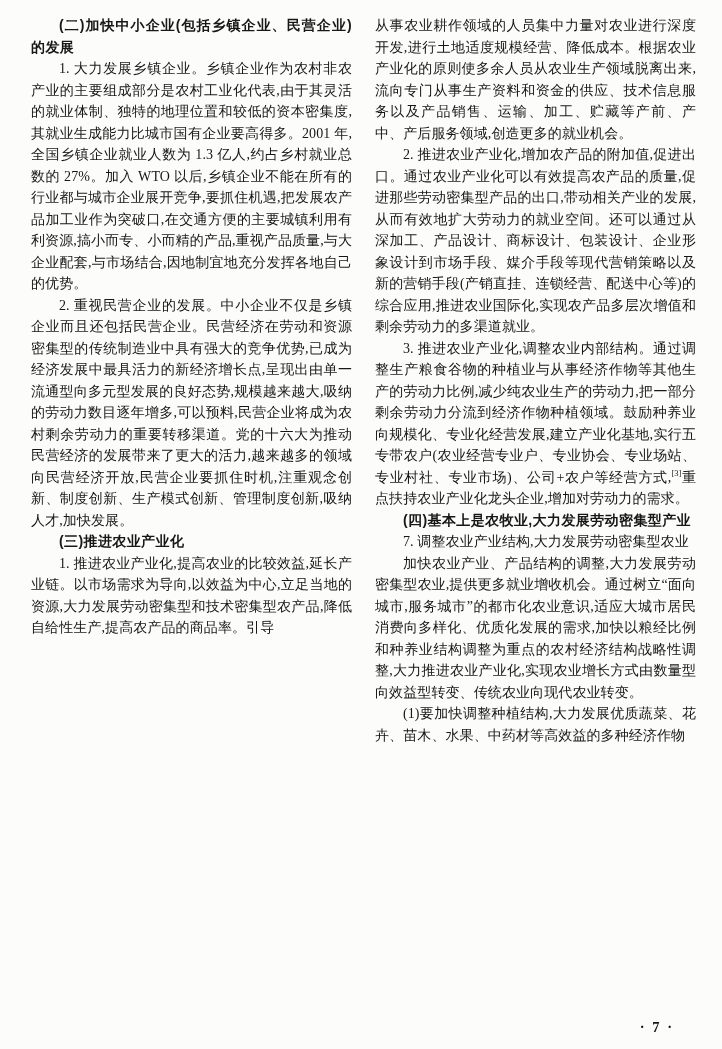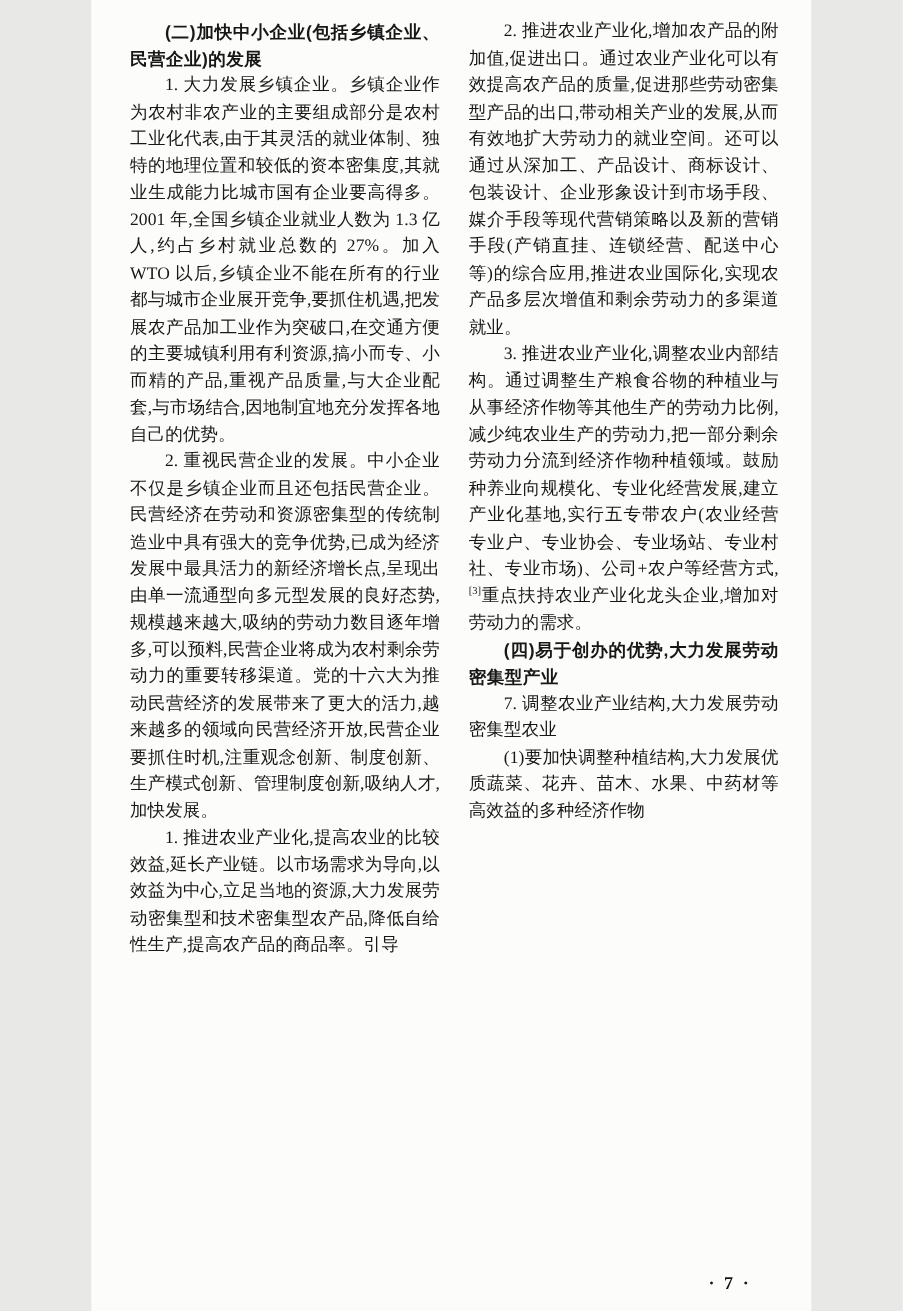--- a/index.html
+++ b/index.html
@@ -2,21 +2,21 @@
 <html><head>
 <meta charset="utf-8">
 <style>
   html, body {
     margin: 0;
     padding: 0;
     background: #e8e8e6;
   }
   .page {
     position: relative;
-    width: 576px;
+    width: 722px;
     height: 1049px;
     margin: 0 auto;
     background: #fcfcfa;
     overflow: hidden;
     font-family: "Liberation Serif", "DejaVu Serif", serif;
     color: #171717;
     box-sizing: border-box;
   }
   .columns {
     display: flex;
@@ -62,24 +62,27 @@
 </style>
 </head>
 <body>
 
 <div class="page">
   <div class="columns">
     <div class="column">
         <p class="heading">(二)加快中小企业(包括乡镇企业、民营企业)的发展</p>
         <p>1. 大力发展乡镇企业。乡镇企业作为农村非农产业的主要组成部分是农村工业化代表,由于其灵活的就业体制、独特的地理位置和较低的资本密集度,其就业生成能力比城市国有企业要高得多。2001 年,全国乡镇企业就业人数为 1.3 亿人,约占乡村就业总数的 27%。加入 WTO 以后,乡镇企业不能在所有的行业都与城市企业展开竞争,要抓住机遇,把发展农产品加工业作为突破口,在交通方便的主要城镇利用有利资源,搞小而专、小而精的产品,重视产品质量,与大企业配套,与市场结合,因地制宜地充分发挥各地自己的优势。</p>
         <p>2. 重视民营企业的发展。中小企业不仅是乡镇企业而且还包括民营企业。民营经济在劳动和资源密集型的传统制造业中具有强大的竞争优势,已成为经济发展中最具活力的新经济增长点,呈现出由单一流通型向多元型发展的良好态势,规模越来越大,吸纳的劳动力数目逐年增多,可以预料,民营企业将成为农村剩余劳动力的重要转移渠道。党的十六大为推动民营经济的发展带来了更大的活力,越来越多的领域向民营经济开放,民营企业要抓住时机,注重观念创新、制度创新、生产模式创新、管理制度创新,吸纳人才,加快发展。</p>
+        <p class="heading">(三)推进农业产业化</p>
         <p>1. 推进农业产业化,提高农业的比较效益,延长产业链。以市场需求为导向,以效益为中心,立足当地的资源,大力发展劳动密集型和技术密集型农产品,降低自给性生产,提高农产品的商品率。引导</p>
       </div>
     <div class="column">
+        <p class="no-indent">从事农业耕作领域的人员集中力量对农业进行深度开发,进行土地适度规模经营、降低成本。根据农业产业化的原则使多余人员从农业生产领域脱离出来,流向专门从事生产资料和资金的供应、技术信息服务以及产品销售、运输、加工、贮藏等产前、产中、产后服务领域,创造更多的就业机会。</p>
         <p>2. 推进农业产业化,增加农产品的附加值,促进出口。通过农业产业化可以有效提高农产品的质量,促进那些劳动密集型产品的出口,带动相关产业的发展,从而有效地扩大劳动力的就业空间。还可以通过从深加工、产品设计、商标设计、包装设计、企业形象设计到市场手段、媒介手段等现代营销策略以及新的营销手段(产销直挂、连锁经营、配送中心等)的综合应用,推进农业国际化,实现农产品多层次增值和剩余劳动力的多渠道就业。</p>
         <p>3. 推进农业产业化,调整农业内部结构。通过调整生产粮食谷物的种植业与从事经济作物等其他生产的劳动力比例,减少纯农业生产的劳动力,把一部分剩余劳动力分流到经济作物种植领域。鼓励种养业向规模化、专业化经营发展,建立产业化基地,实行五专带农户(农业经营专业户、专业协会、专业场站、专业村社、专业市场)、公司+农户等经营方式,<sup>[3]</sup>重点扶持农业产业化龙头企业,增加对劳动力的需求。</p>
-        <p class="heading">(四)易于创办的优势,大力发展劳动密集型产业</p>
+        <p class="heading">(四)基本上是农牧业,大力发展劳动密集型产业</p>
         <p>7. 调整农业产业结构,大力发展劳动密集型农业</p>
+        <p>加快农业产业、产品结构的调整,大力发展劳动密集型农业,提供更多就业增收机会。通过树立“面向城市,服务城市”的都市化农业意识,适应大城市居民消费向多样化、优质化发展的需求,加快以粮经比例和种养业结构调整为重点的农村经济结构战略性调整,大力推进农业产业化,实现农业增长方式由数量型向效益型转变、传统农业向现代农业转变。</p>
         <p>(1)要加快调整种植结构,大力发展优质蔬菜、花卉、苗木、水果、中药材等高效益的多种经济作物</p>
       </div>
   </div>
   <div class="page-number">· 7 ·</div>
 </div>
 
 </body></html>

